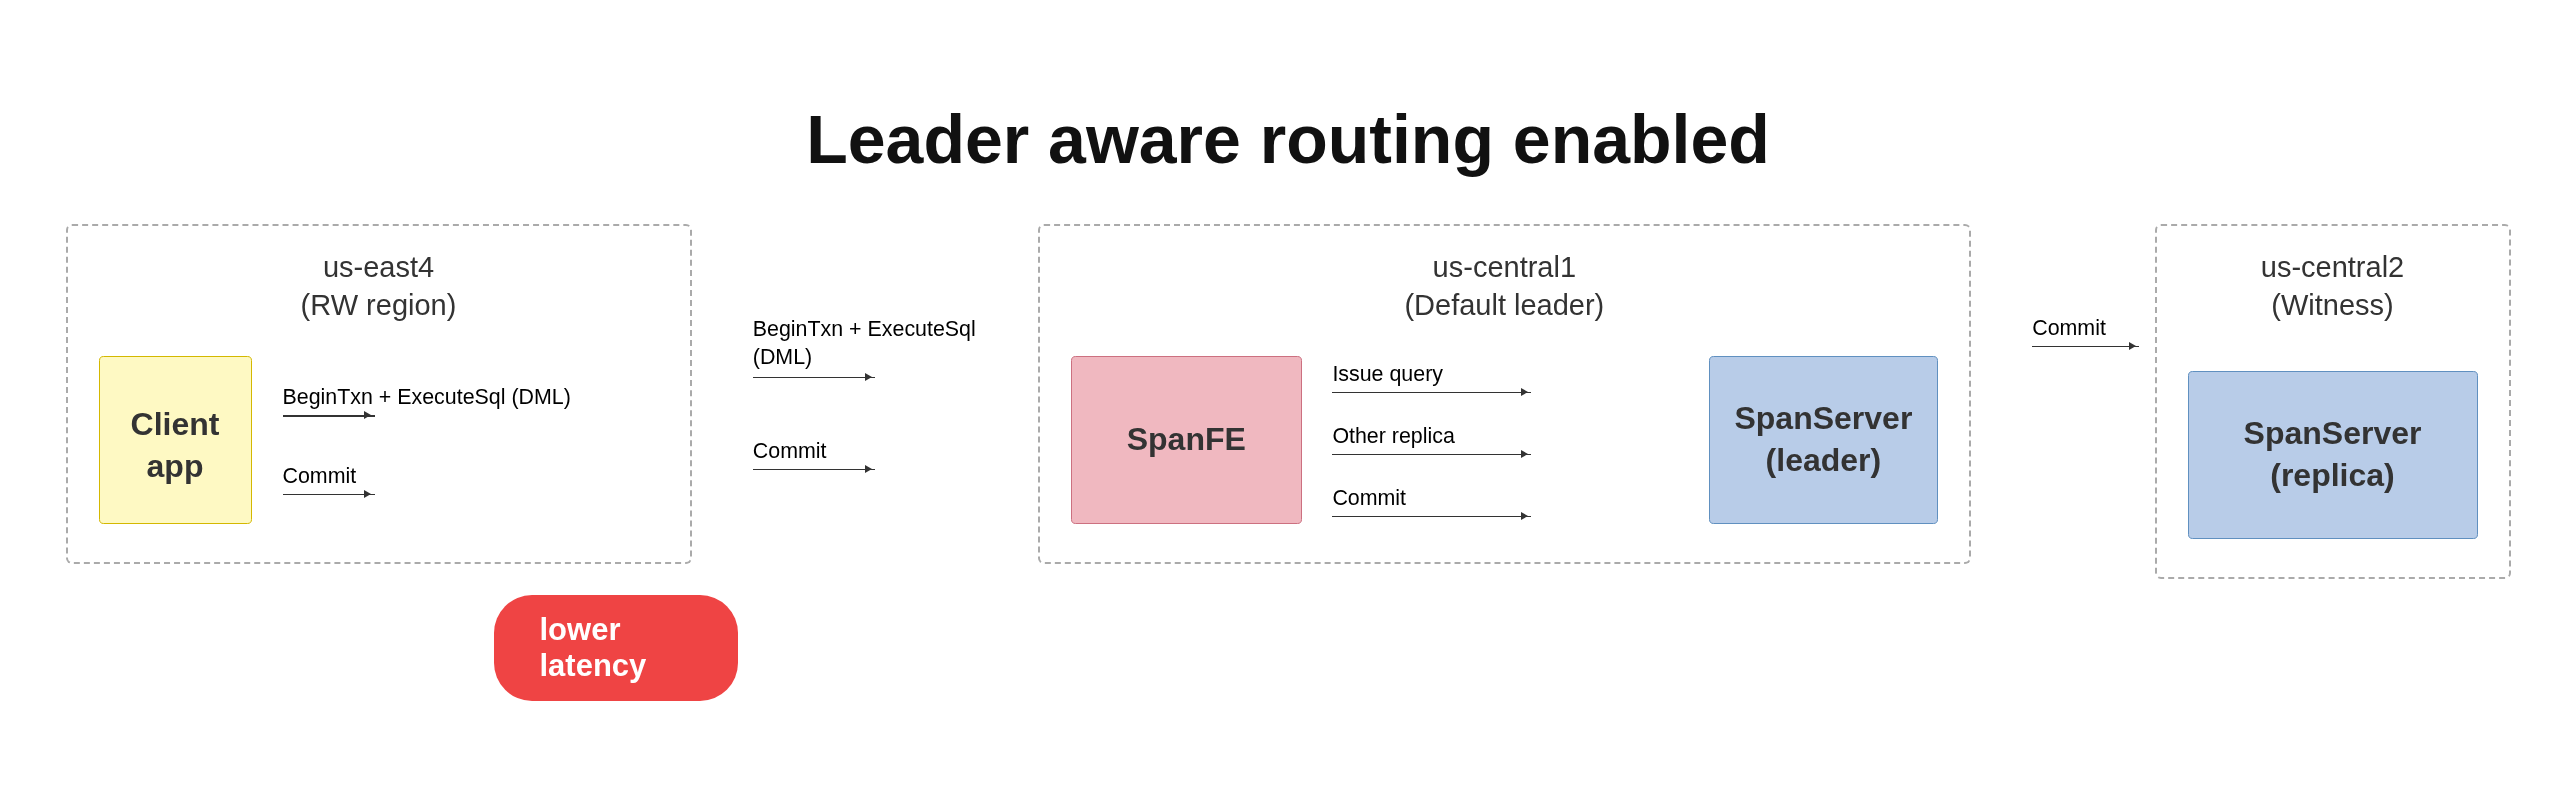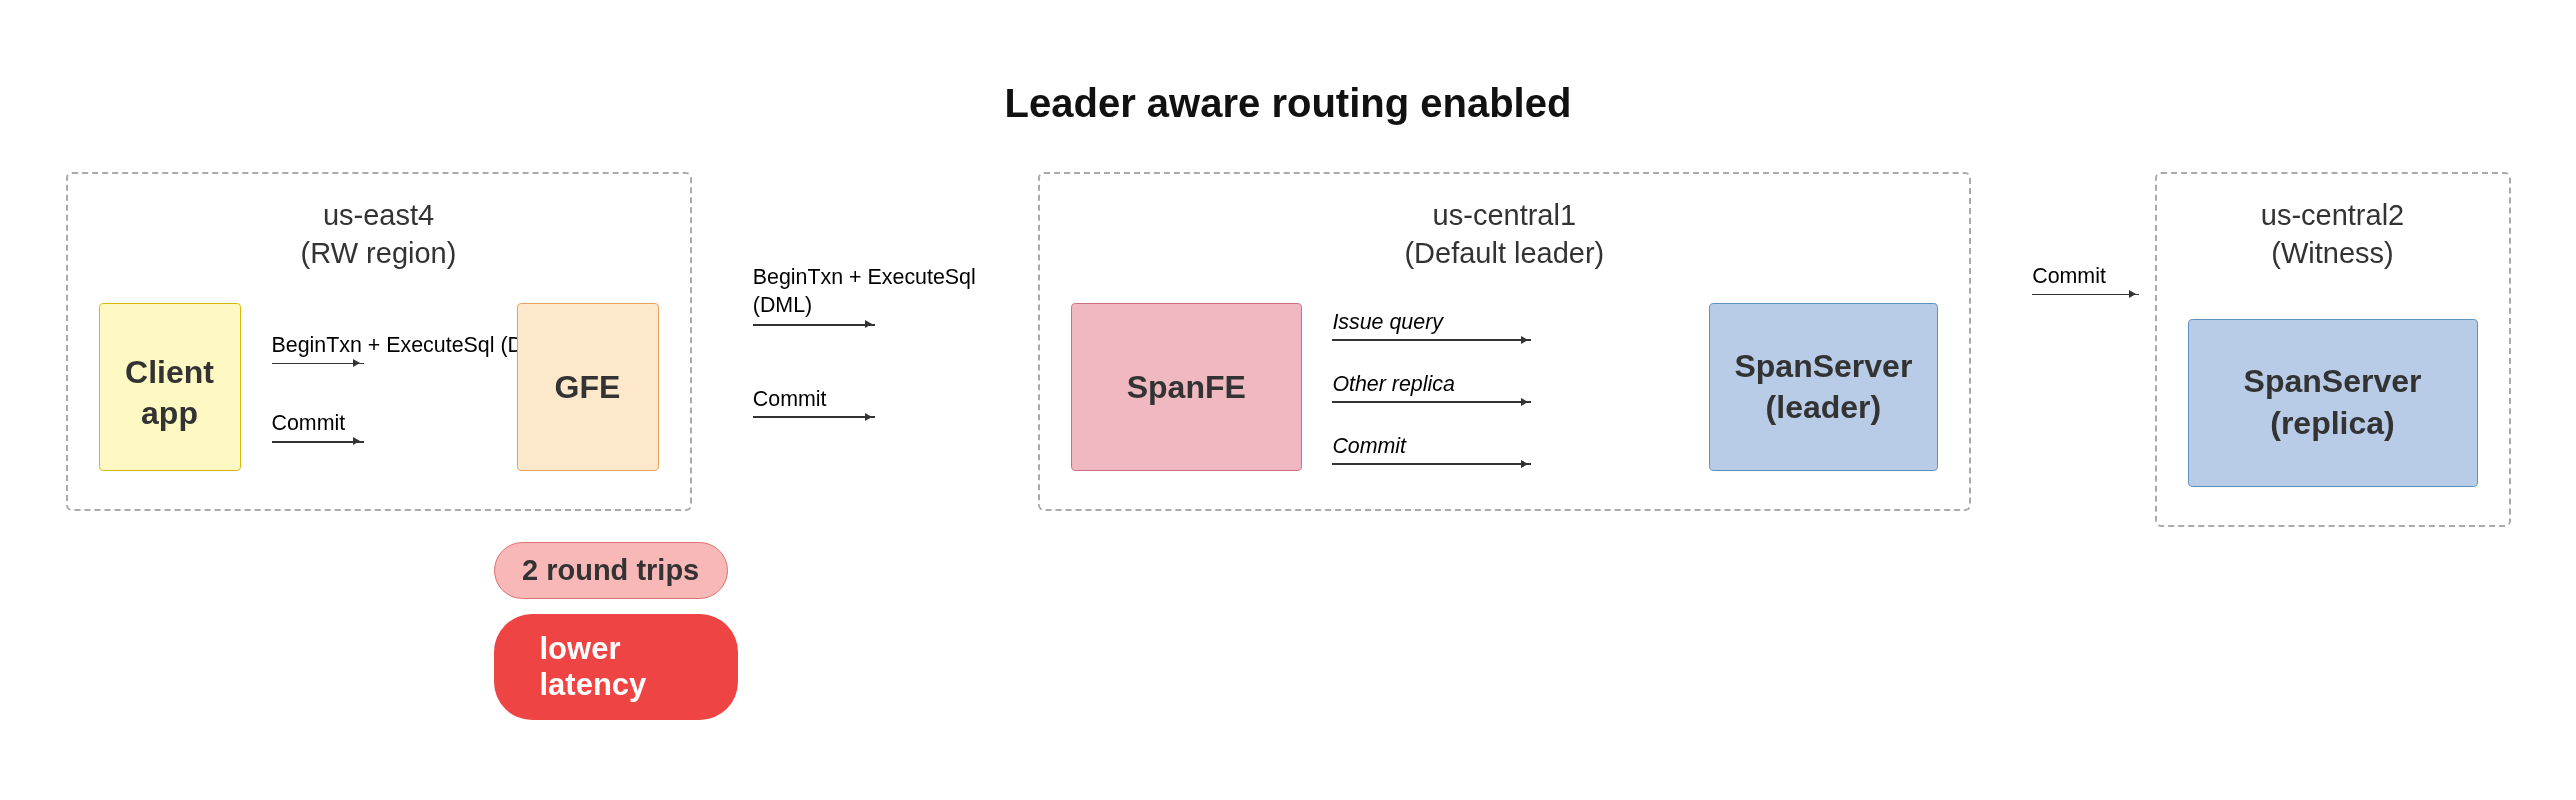--- a/index.html
+++ b/index.html
@@ -12,21 +12,21 @@
       align-items: center;
       justify-content: center;
       overflow: hidden;
     }
     .diagram-container {
       width: 2445px;
       position: relative;
     }
     .title {
       text-align: center;
-      font-size: 40px;
+      font-size: 68px;
       font-weight: bold;
       margin-bottom: 46px;
       color: #111;
     }
     
     .region {
       border: 2.3px dashed #aaa;
       border-radius: 6.1px;
       padding: 23px 31px 38px 31px;
       position: relative;
@@ -209,30 +209,24 @@
             </div>
             <div class="arrow-row">
               <div style="display: flex; flex-direction: column; gap: 3.1px;">
                 <div style="font-size: 21.4px; line-height: 1.3;">Commit</div>
                 <div style="display: flex; align-items: center;">
                   <div class="arrow-line" style="width: 92px;"></div>
                 </div>
               </div>
             </div>
           </div>
-          <div class="box box-gfe">
-            <span>GFE</span>
-          </div>
         </div>
       </div>
 
       <div class="bottom-section">
-        <div>
-          <span class="badge badge-small">2 round trips</span>
-        </div>
         <div>
           <span class="badge badge-large">lower latency</span>
         </div>
       </div>
     </div>
 
     <div class="inter-region-arrows">
       <div style="display: flex; flex-direction: column; gap: 4.6px;">
         <div style="font-size: 21.4px; line-height: 1.3;">BeginTxn +
 ExecuteSql (DML)</div>
@@ -251,21 +245,21 @@
     <div class="region region-central">
       <div class="region-label">
         <span>us-central1</span>
         <span>(Default leader)</span>
       </div>
       <div class="central-inner">
         <div class="box box-spanfe">
           <span>SpanFE</span>
         </div>
 
-        <div style="display: flex; flex-direction: column; gap: 31px; flex: 1; padding: 0 15.3px; font-style: italic;">
+        <div style="display: flex; flex-direction: column; gap: 31px; flex: 1; padding: 0 15.3px;">
           <div style="display: flex; flex-direction: column; gap: 4.6px;">
             <div style="font-size: 21.4px;">Issue query</div>
             <div style="display: flex; align-items: center;">
               <div class="arrow-line" style="width: 199px;"></div>
             </div>
           </div>
           <div style="display: flex; flex-direction: column; gap: 4.6px;">
             <div style="font-size: 21.4px;">Other replica</div>
             <div style="display: flex; align-items: center;">
               <div class="arrow-line" style="width: 199px;"></div>

